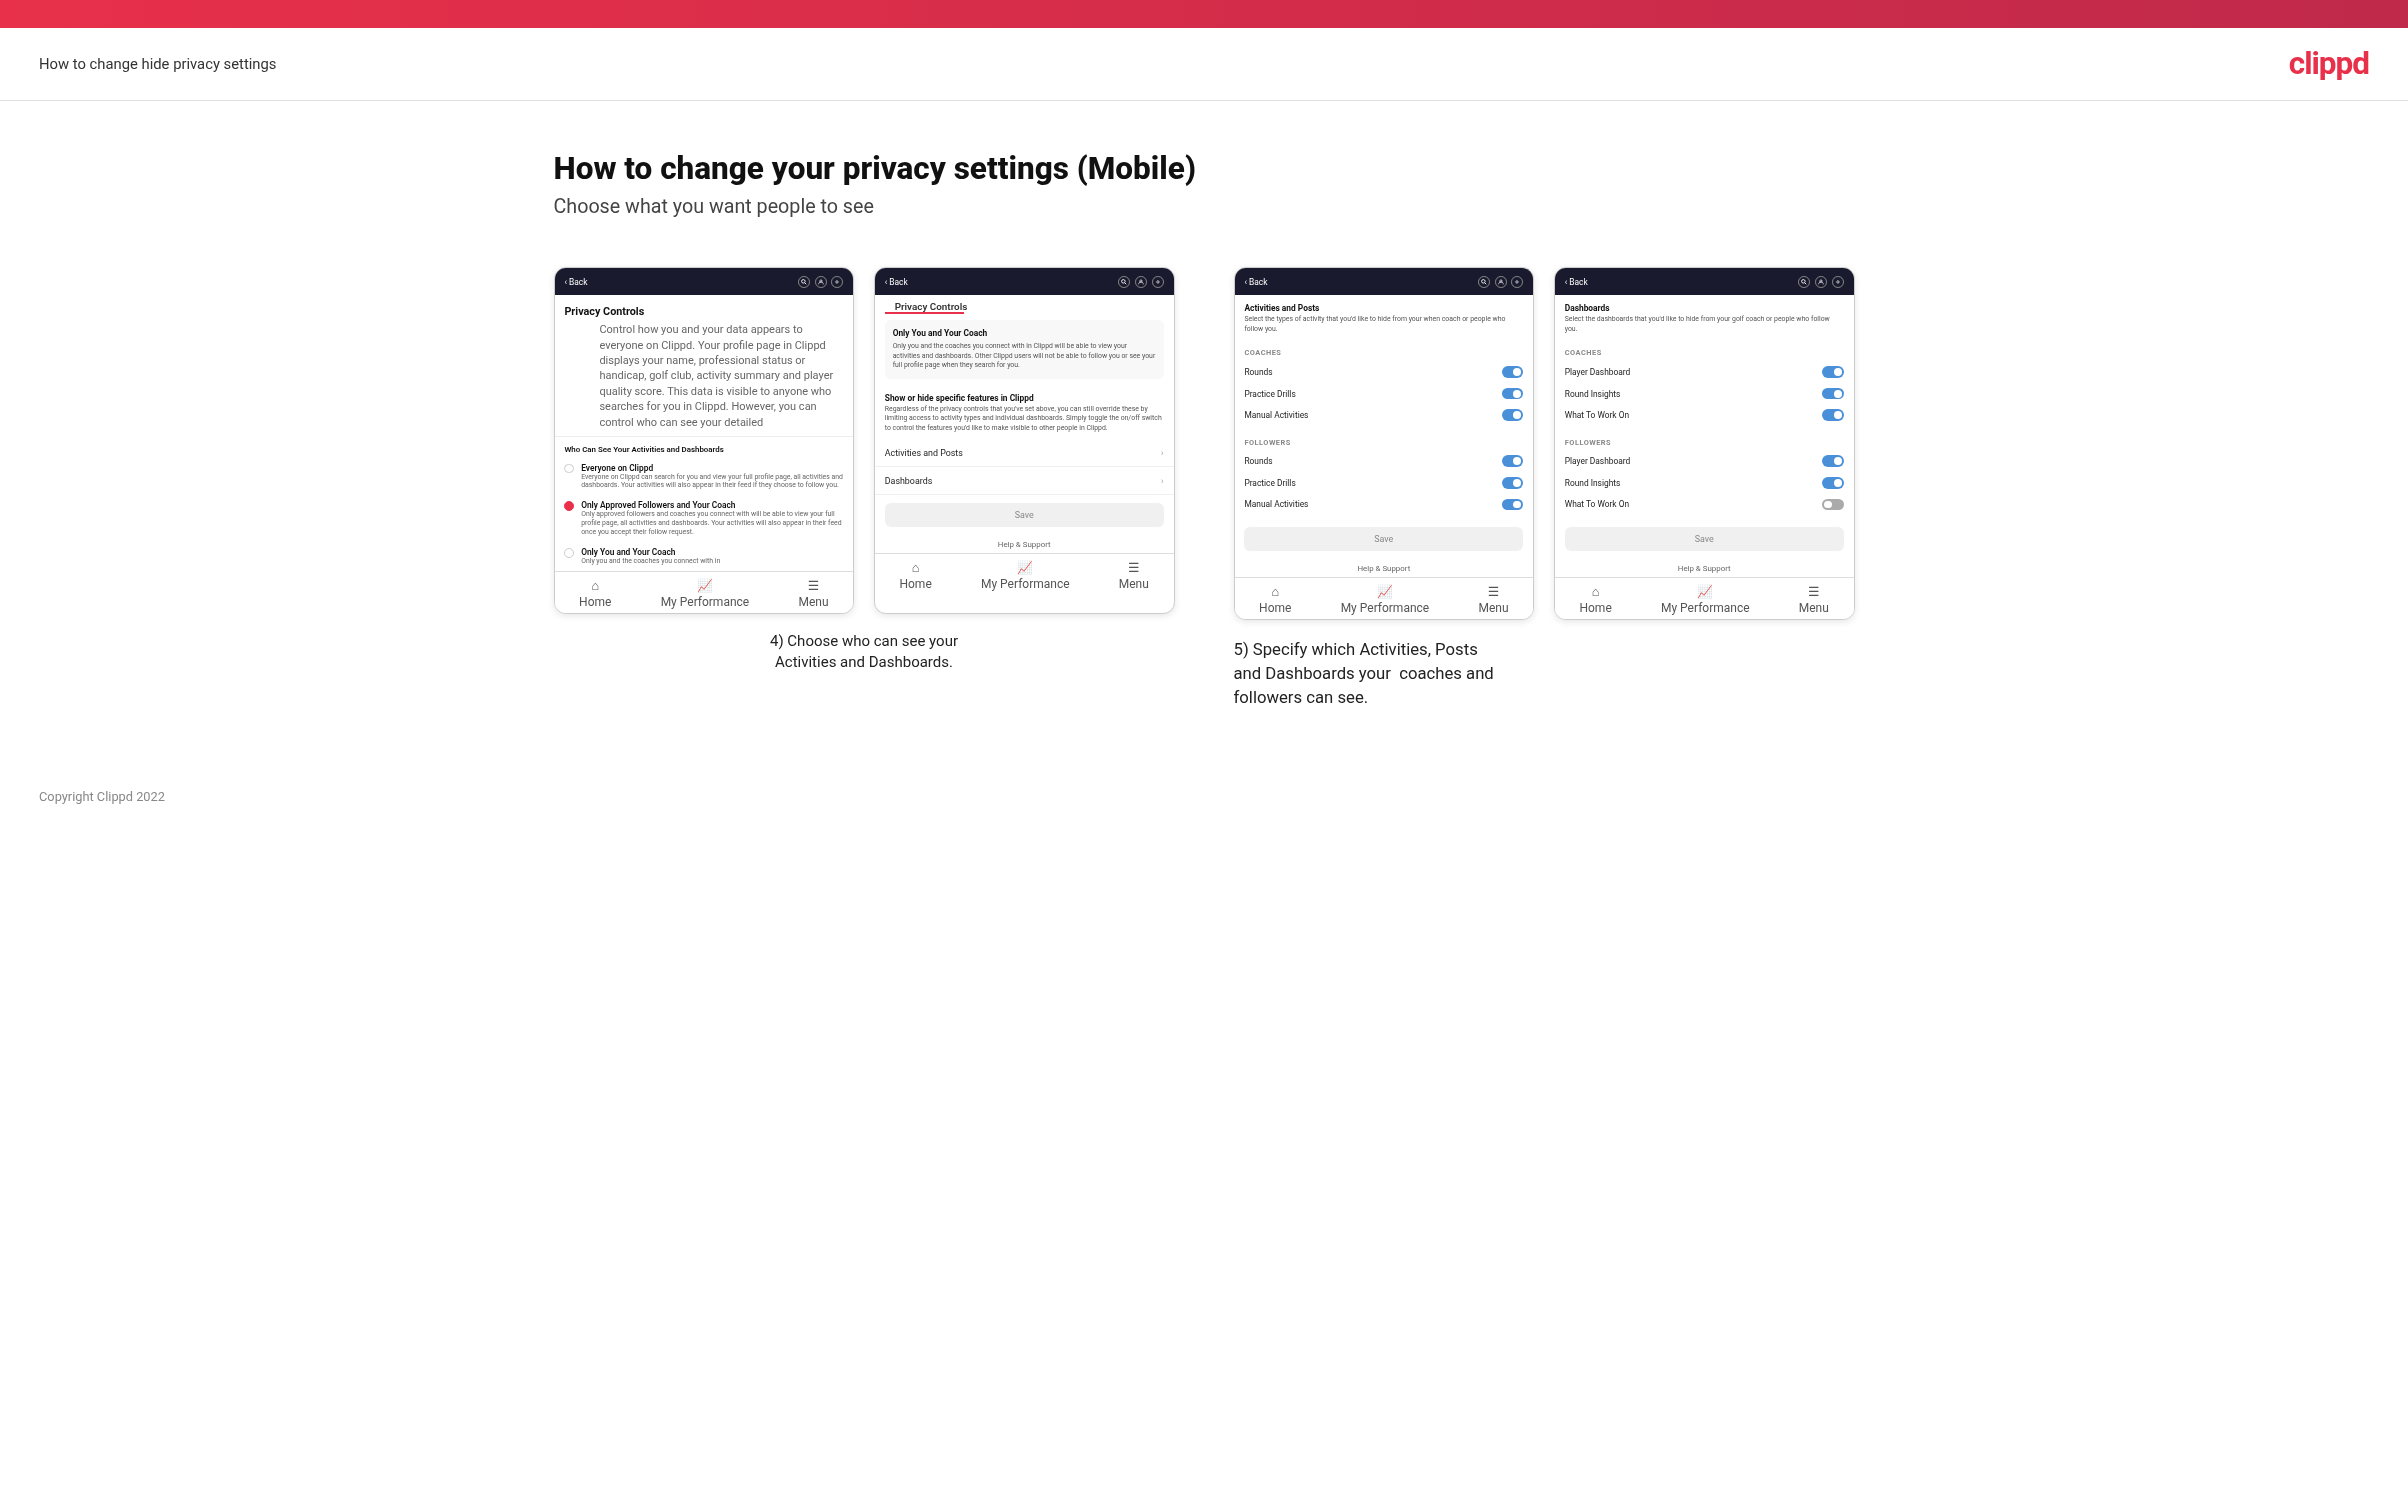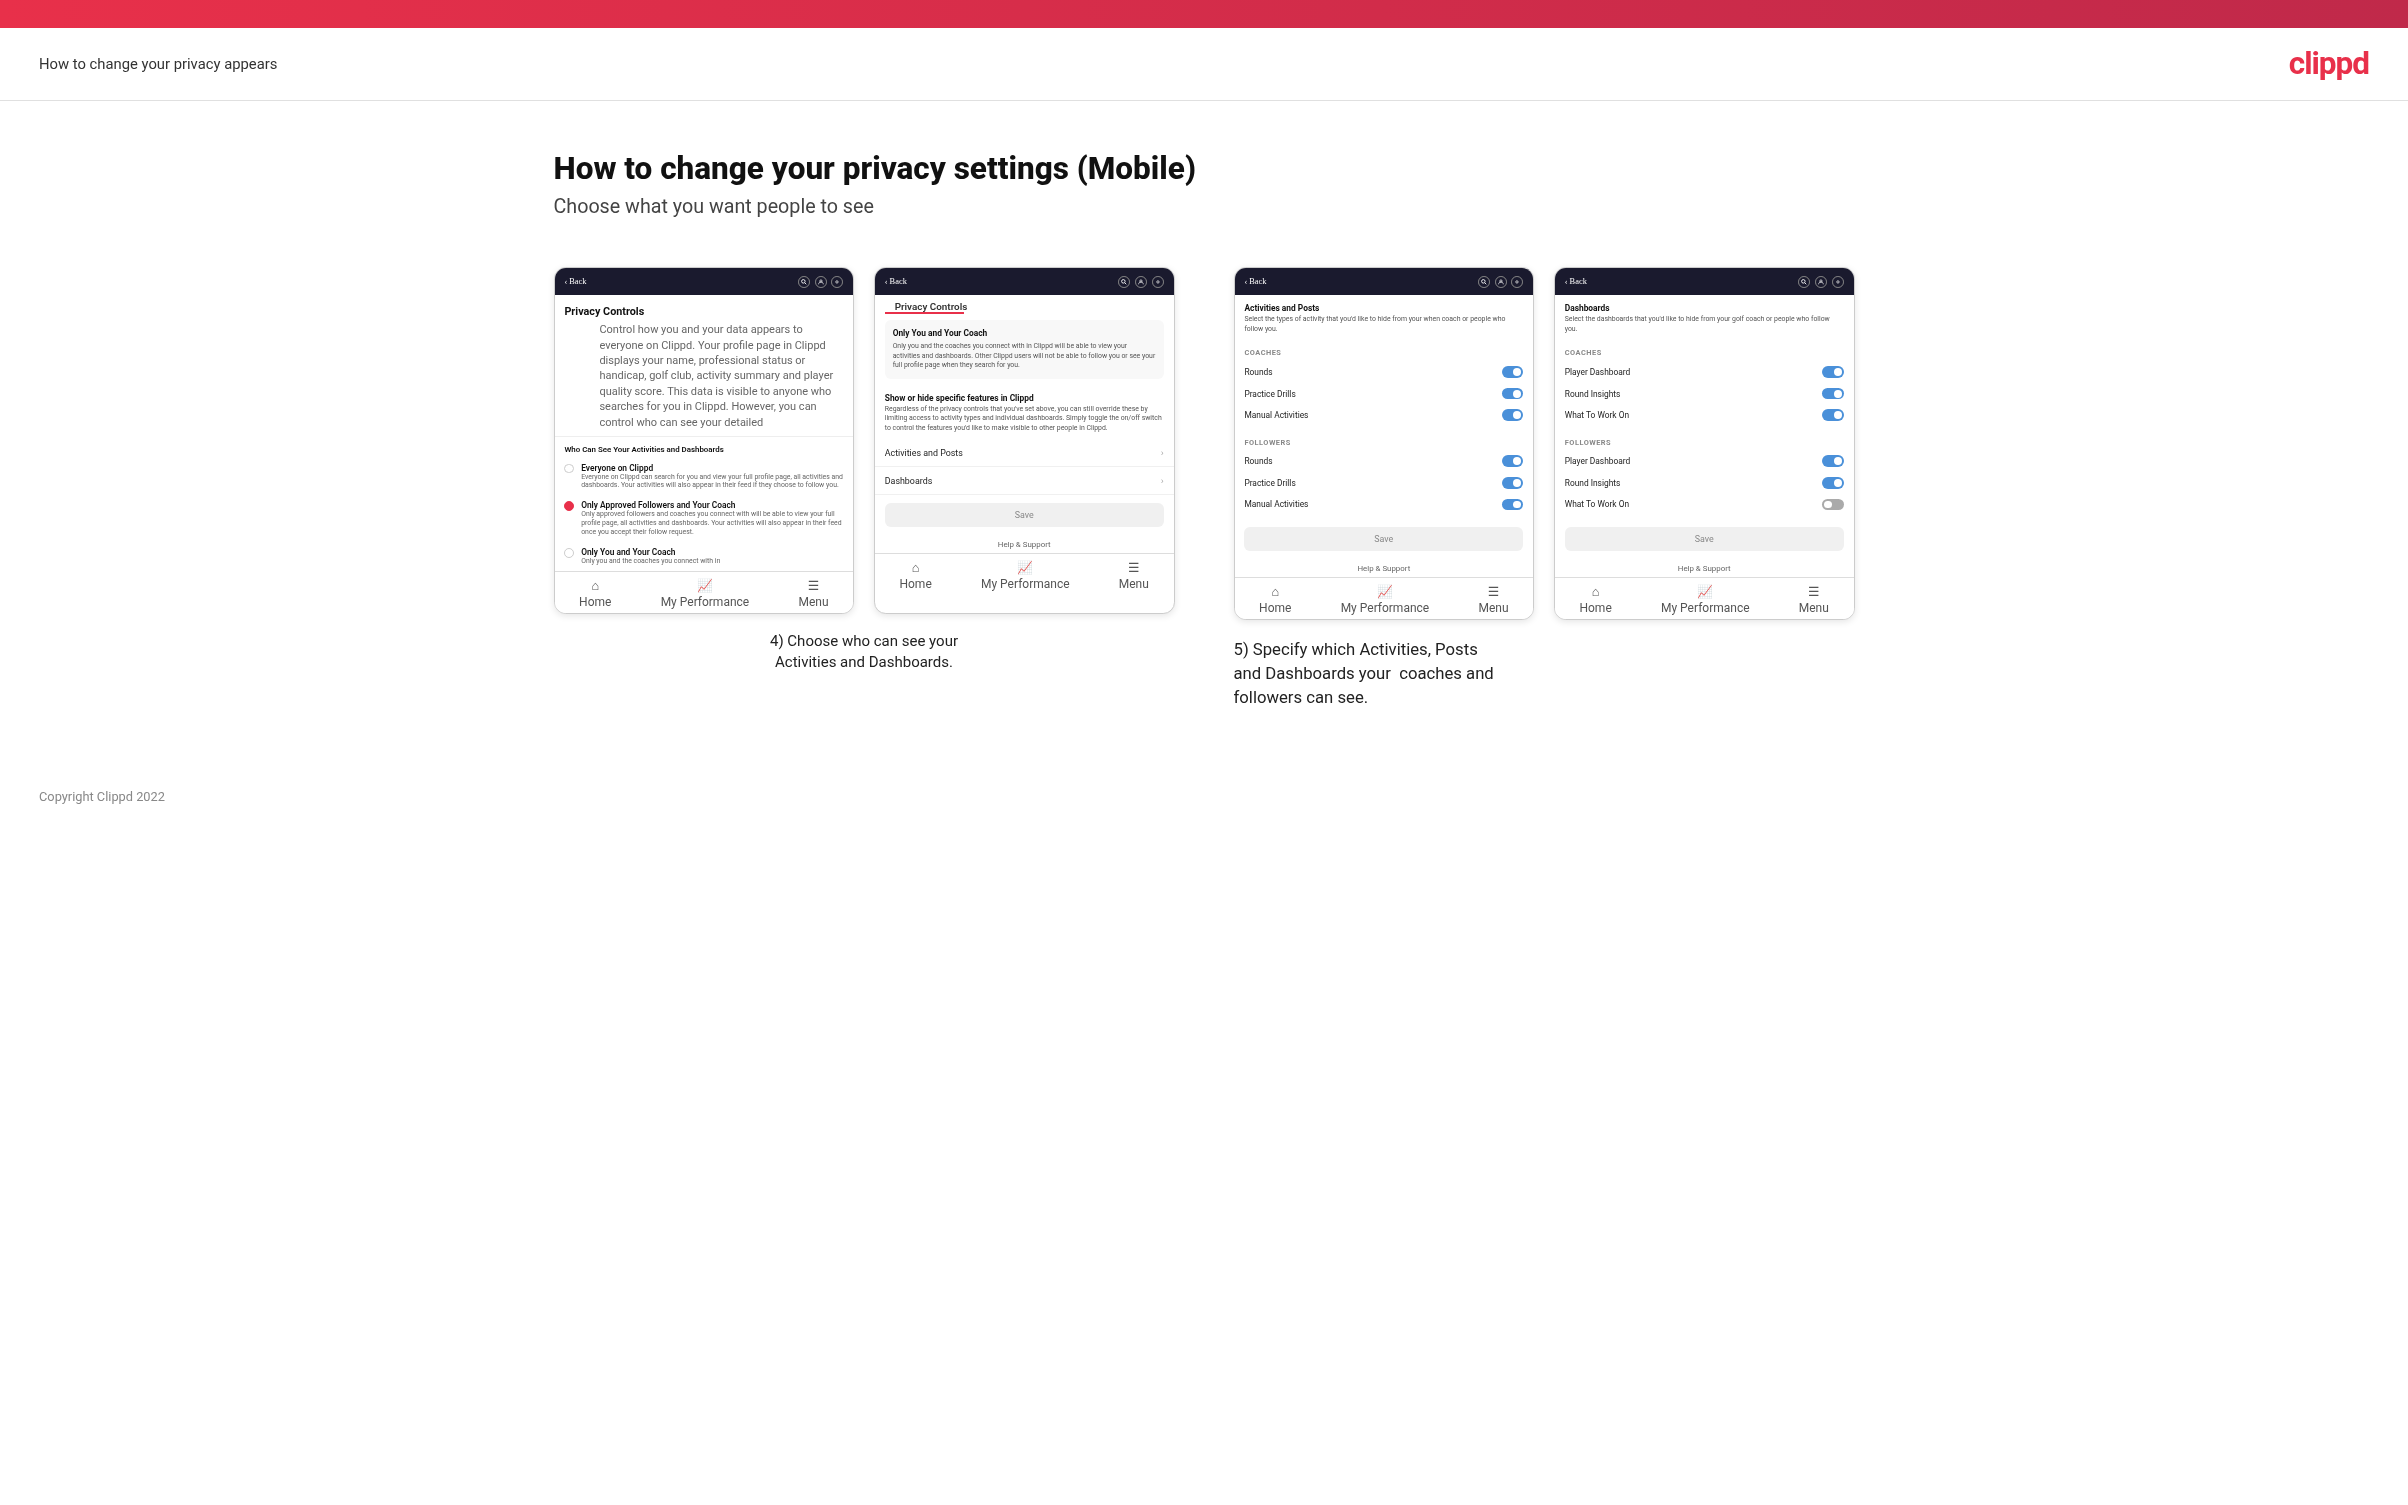--- a/index.html
+++ b/index.html
@@ -70,21 +70,20 @@
       display: flex;
       align-items: center;
       justify-content: space-between;
     }
     .phone-topbar .back-btn {
       color: #fff;
       font-size: 8.4px;
       display: flex;
       align-items: center;
       gap: 2px;
-      font-family: Liberation Serif, serif;
     }
     .phone-topbar .icons {
       display: flex;
       gap: 4.9px;
     }
     .phone-topbar .icon-circle {
       width: 11.8px;
       height: 11.8px;
       border: 1px solid #888;
       border-radius: 50%;
@@ -348,21 +347,21 @@
     .step-caption {
       margin-top: 17.7px;
     }
   </style>
 </head>
 <body>
 
 <div class="top-bar"></div>
 
 <div class="header">
-  <span class="header-breadcrumb">How to change your privacy appears</span>
+  <span class="header-breadcrumb">How to change hide privacy settings</span>
   <span class="logo">clippd</span>
 </div>
 
 <div class="main">
   <h1 class="page-title">How to change your privacy settings (Mobile)</h1>
   <p class="page-subtitle">Choose what you want people to see</p>
 
   <div class="screenshots-outer">
 
     <div class="step-group">

